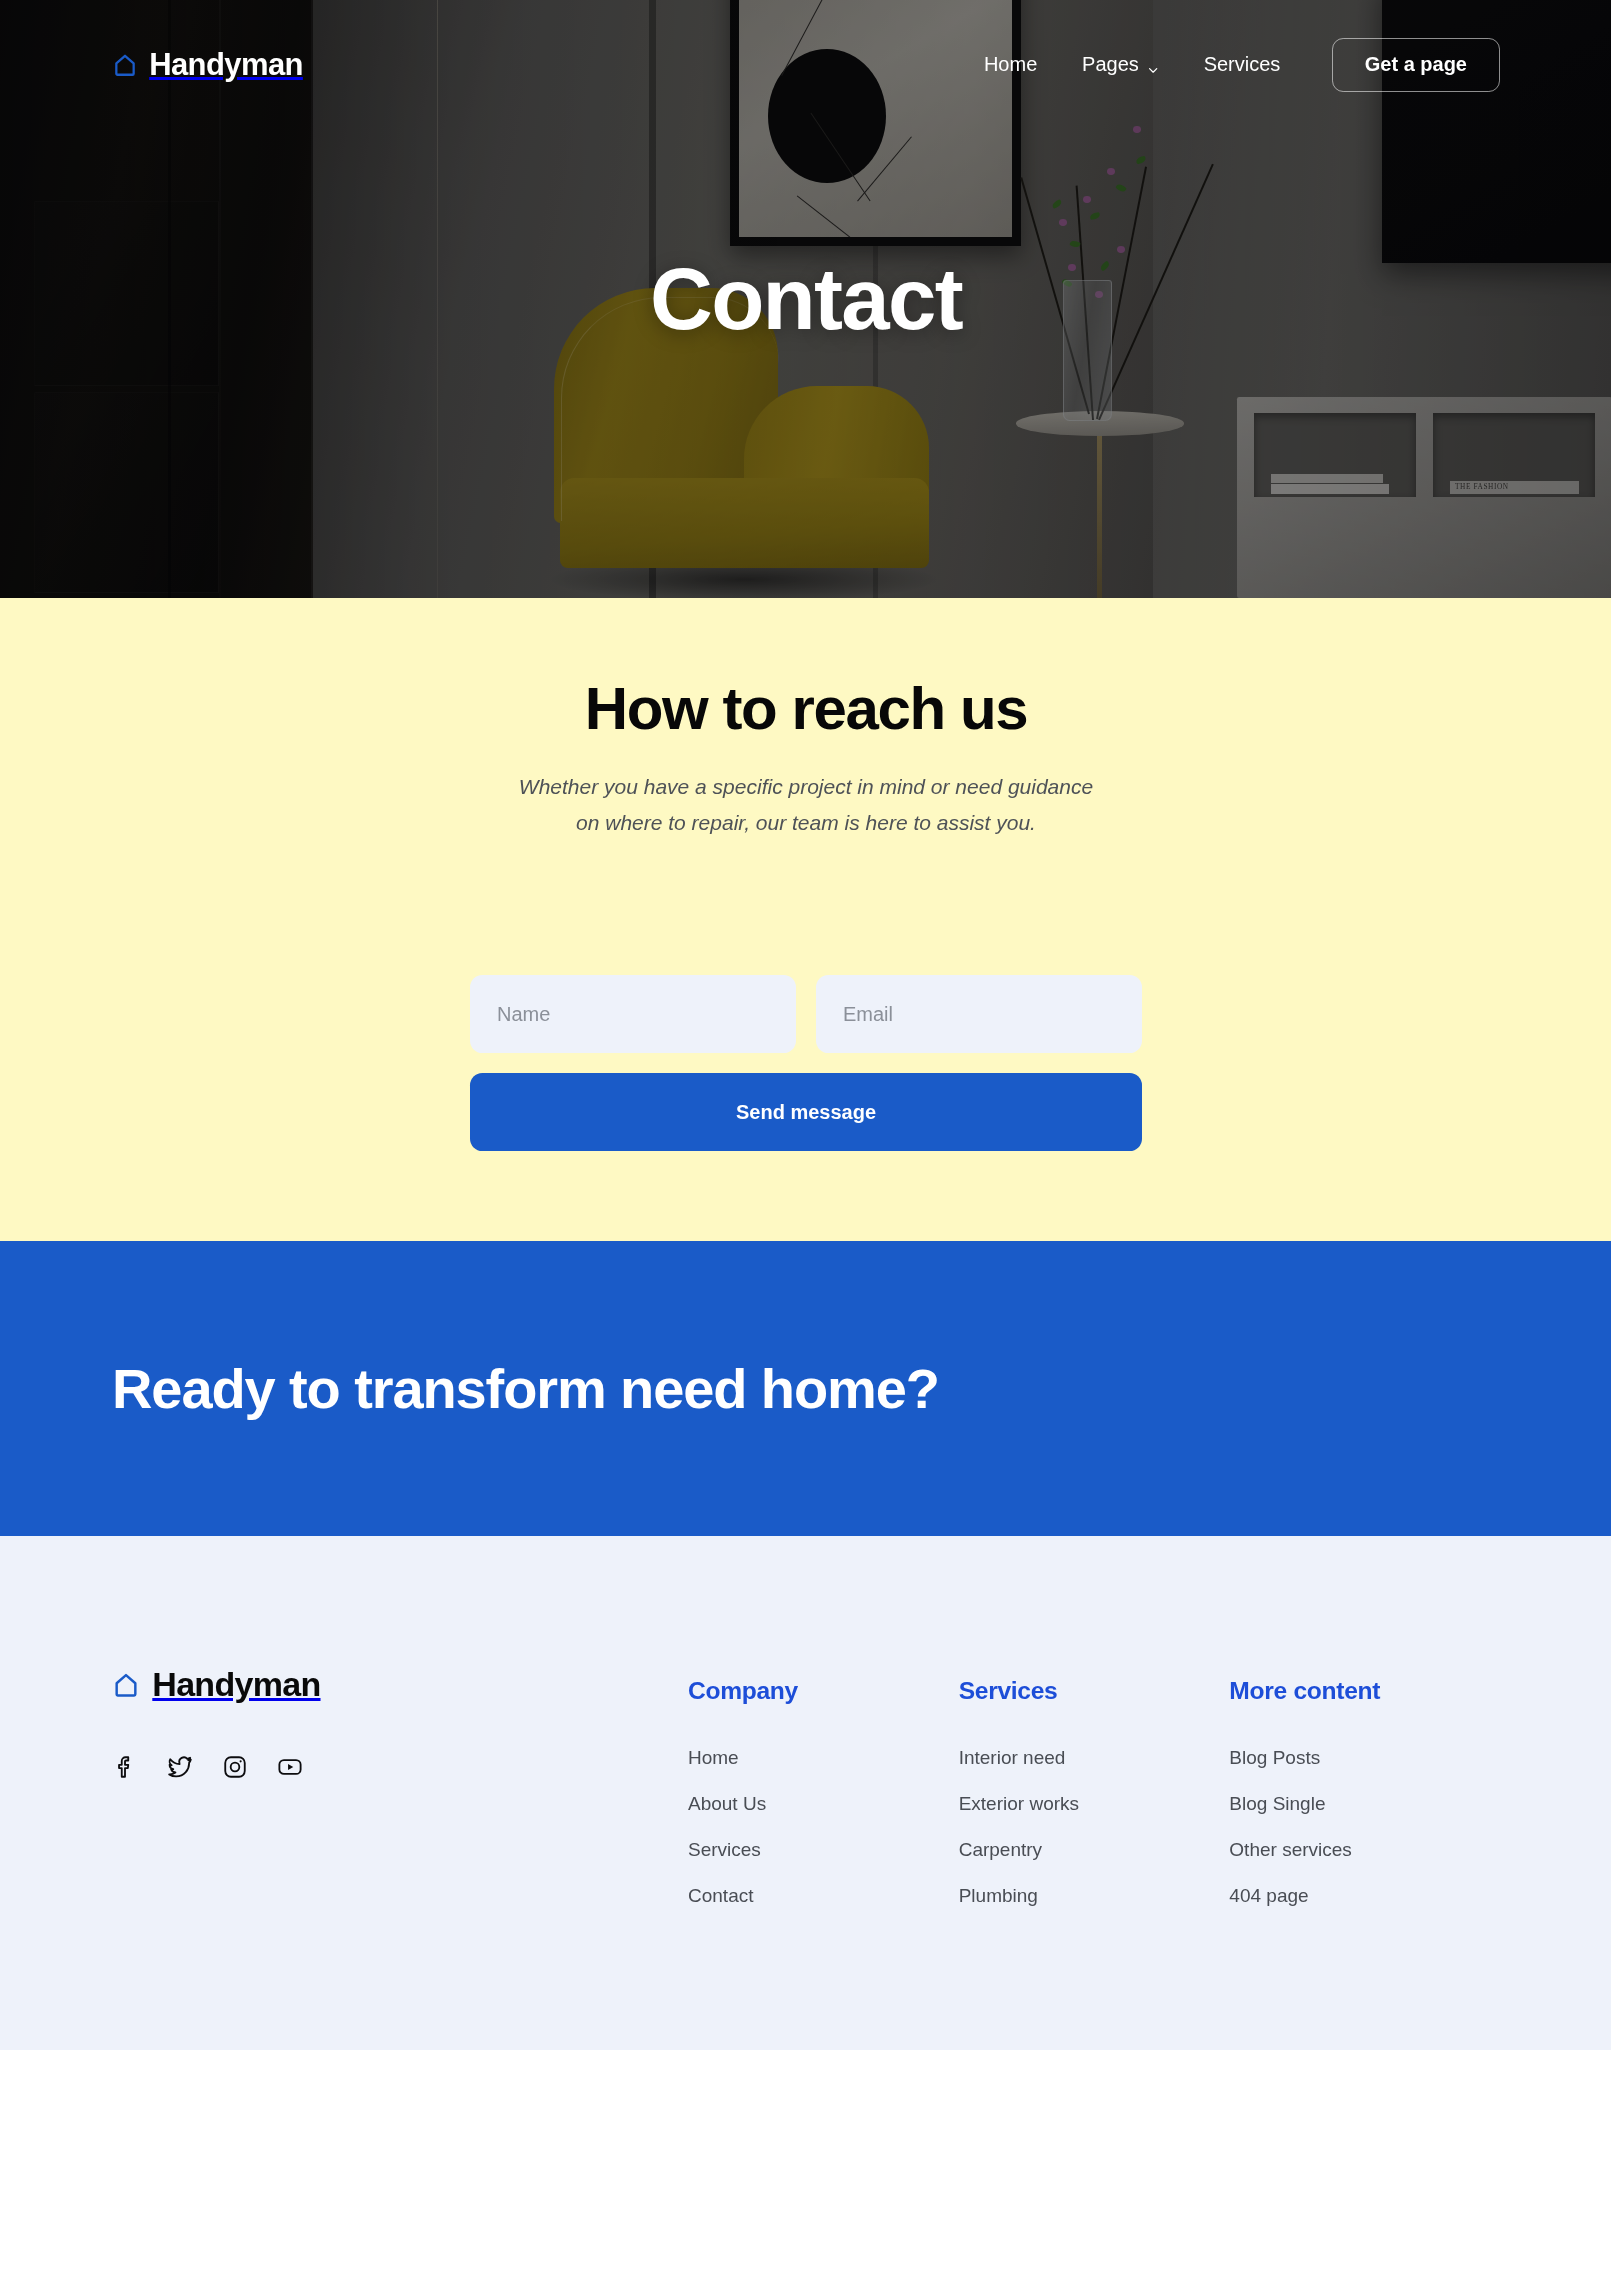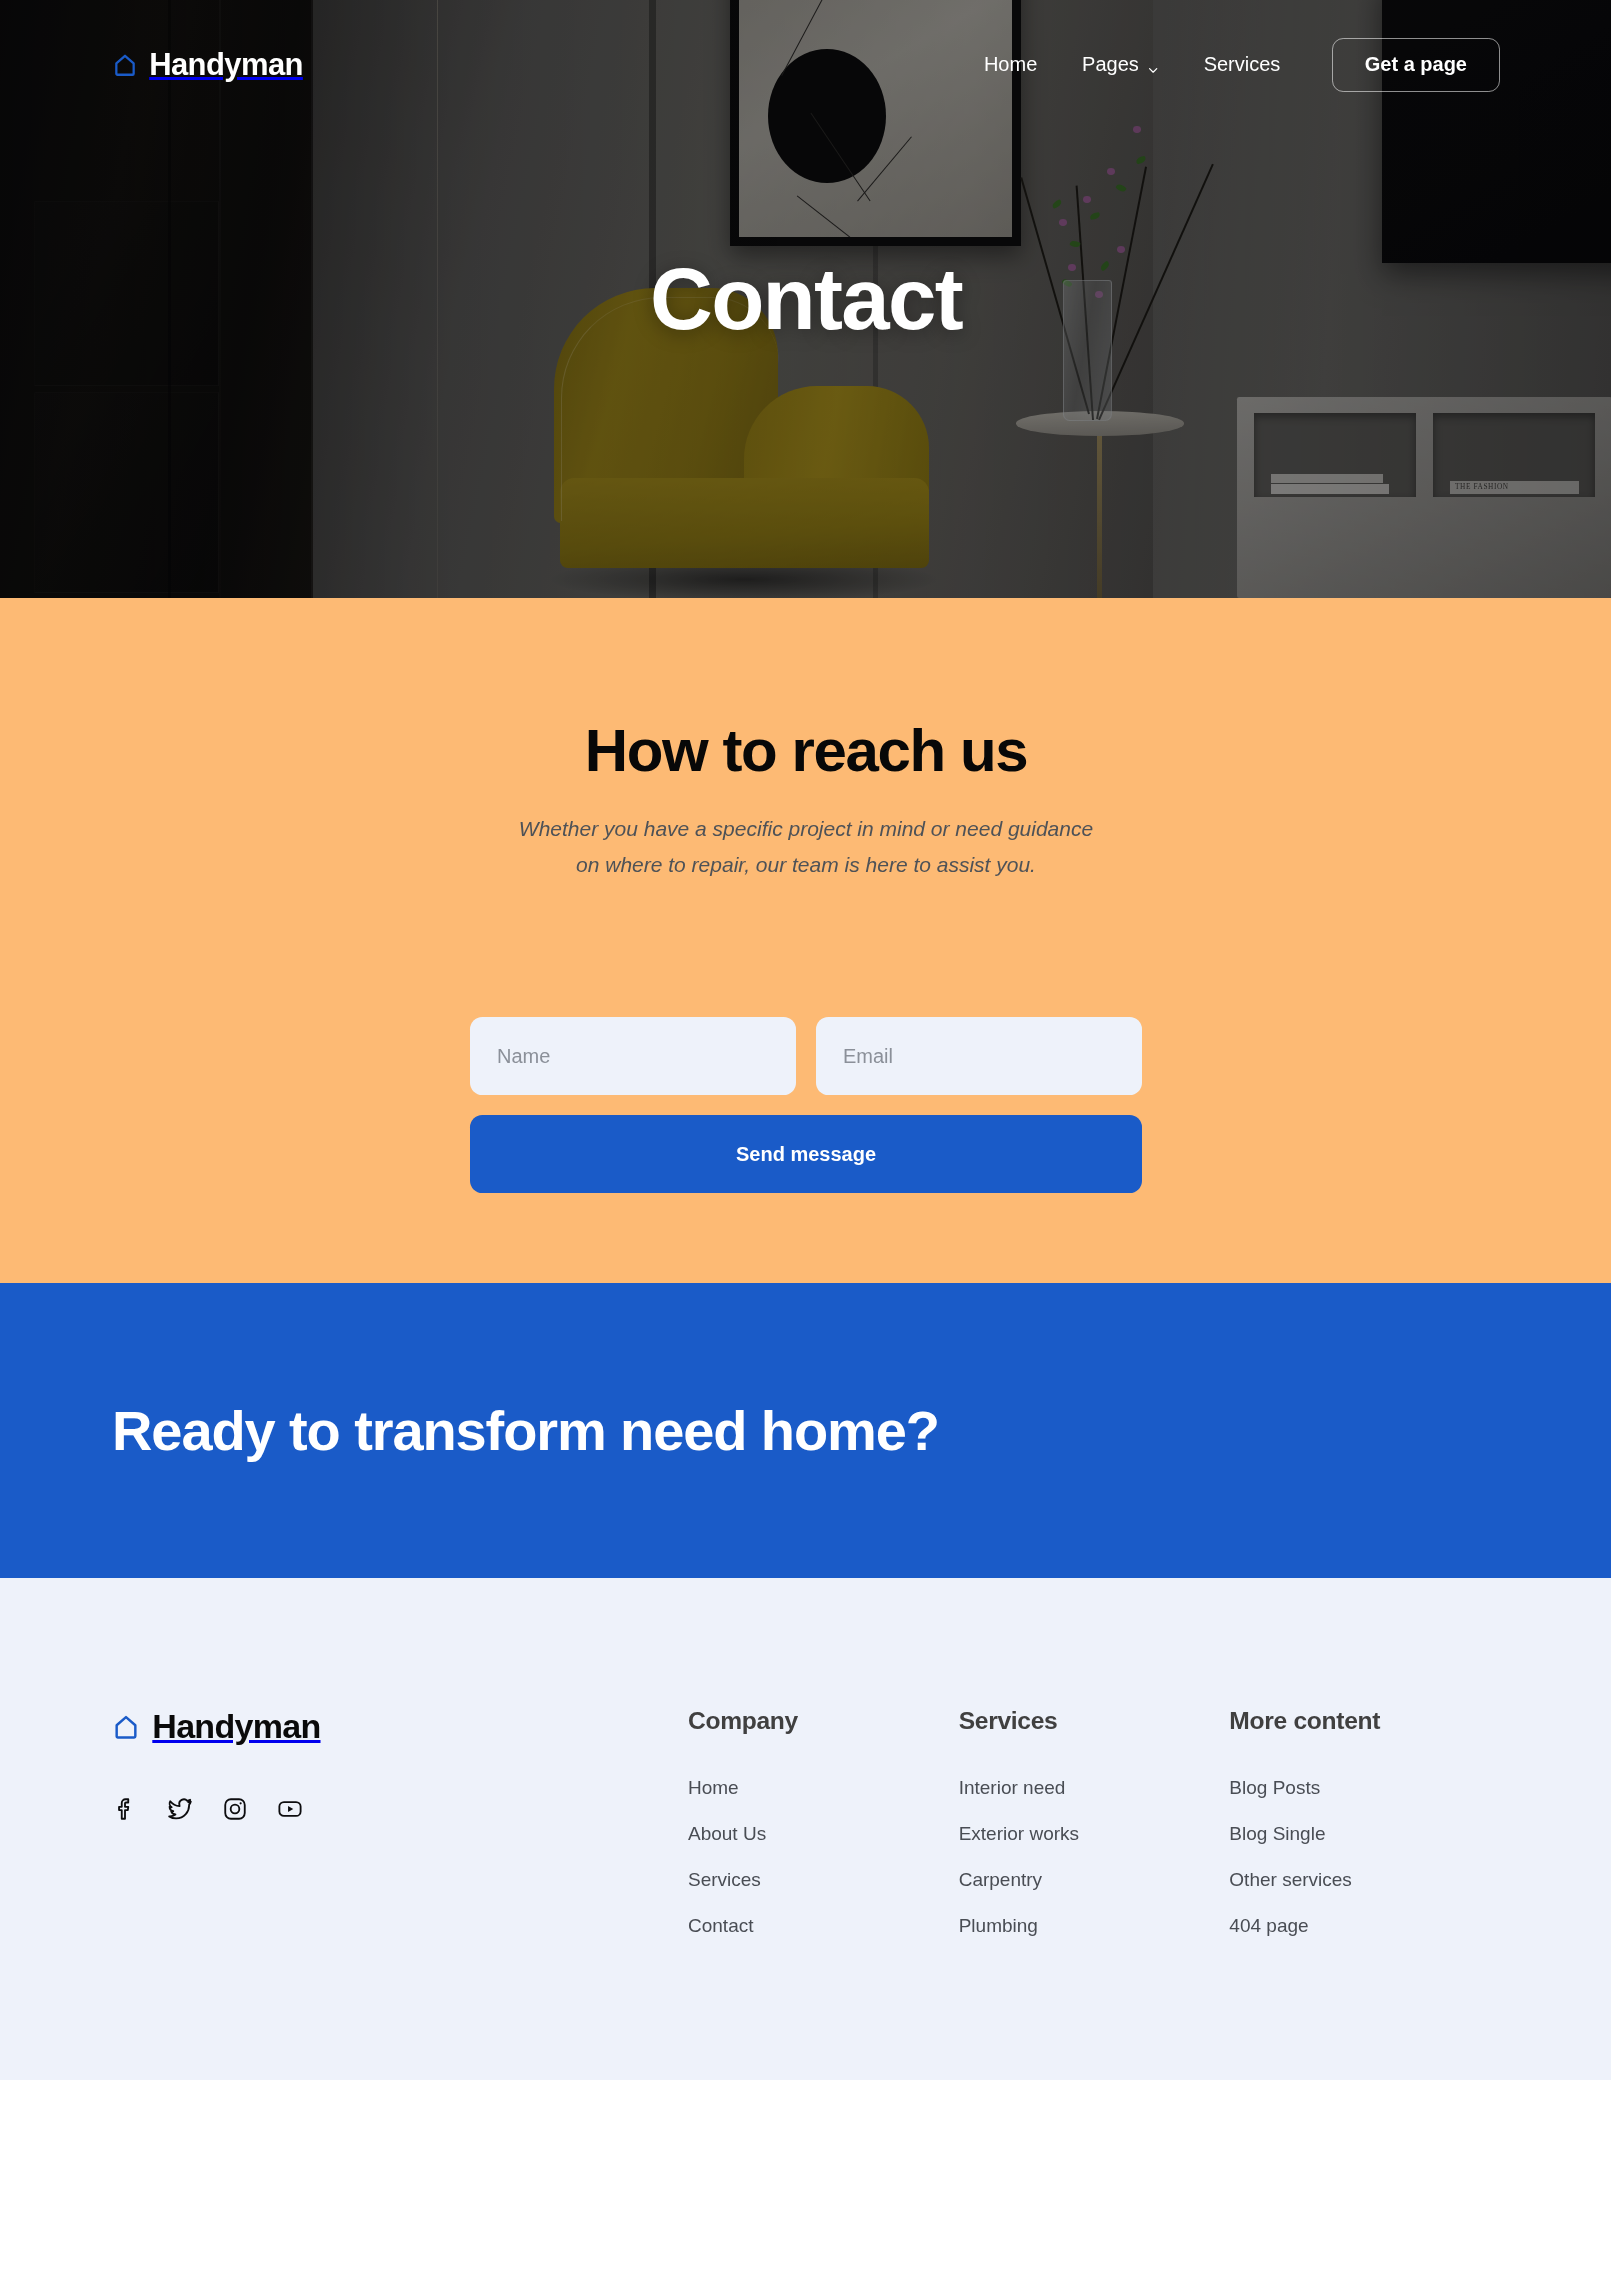--- a/index.html
+++ b/index.html
@@ -160,21 +160,21 @@
   .hero-title {
     position: absolute; left: 0; top: 0; width: 1612px; height: 598px;
     display: flex; align-items: center; justify-content: center; z-index: 15;
   }
   .hero-title span {
     font-size: 87px; font-weight: 700; color: #ffffff; letter-spacing: -1.7px;
     text-shadow: 0 3.4px 19px rgba(0,0,0,.35);
   }
 
   
-  .reach { background: #fdba74; padding: 120px 0 90px; }
+  .reach { background: #fef9c3; padding: 78px 0 90px; }
   .reach-head { text-align: center; }
   .reach-title {
     font-size: 60px; font-weight: 700; color: #080808; letter-spacing: -1.4px; line-height: 1.1;
   }
   .reach-sub {
     margin: 27px auto 0; max-width: 593px;
     font-size: 21px; line-height: 1.72; color: #4e5257; font-style: italic;
   }
   .form-wrap { width: 672px; margin: 134px auto 0; }
   .form-row { display: flex; gap: 20px; }
@@ -214,21 +214,21 @@
   .f-brand-col { width: 576px; flex-shrink: 0; }
   .f-brand { display: flex; align-items: center; gap: 12.3px; }
   .f-brand-icon { width: 28px; height: 28px; display: block; }
   .f-brand-text { font-size: 34px; font-weight: 700; color: #0a0a0a; letter-spacing: -0.7px; }
   .f-tagline {
     margin-top: 44px; font-size: 20px; line-height: 1.75; color: #494d54; max-width: 425px;
   }
   .f-socials { margin-top: 50px; display: flex; gap: 29px; align-items: center; }
   .f-social { width: 26px; height: 26px; display: block; cursor: pointer; }
   .f-col { width: 291px; }
-  .f-col-title { font-size: 24.6px; font-weight: 700; color: #404040; letter-spacing: -0.3px; }
+  .f-col-title { font-size: 24.6px; font-weight: 700; color: #1d4ed8; letter-spacing: -0.3px; margin-top: 12px; }
   .f-link {
     display: block; margin-top: 0; font-size: 19px; color: #494d54; text-decoration: none;
     line-height: 1;
   }
   .f-links { margin-top: 43px; display: flex; flex-direction: column; gap: 27px; }
 </style>
 </head>
 <body>
 
 <section class="hero">

